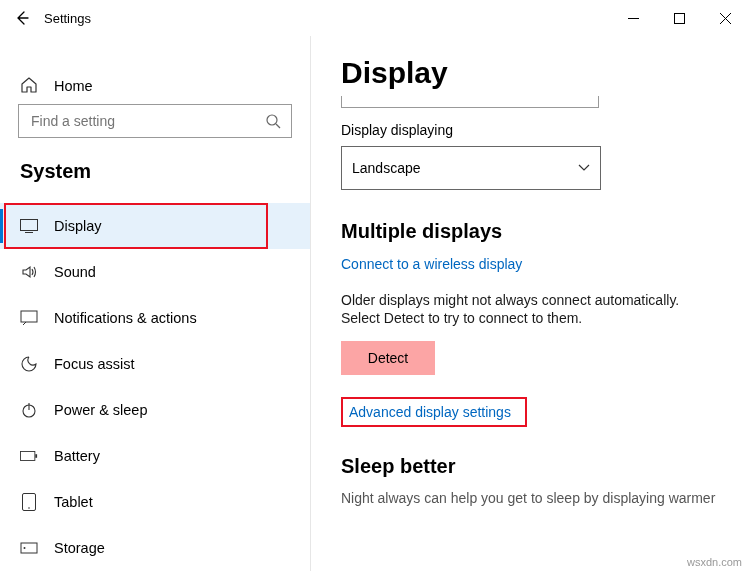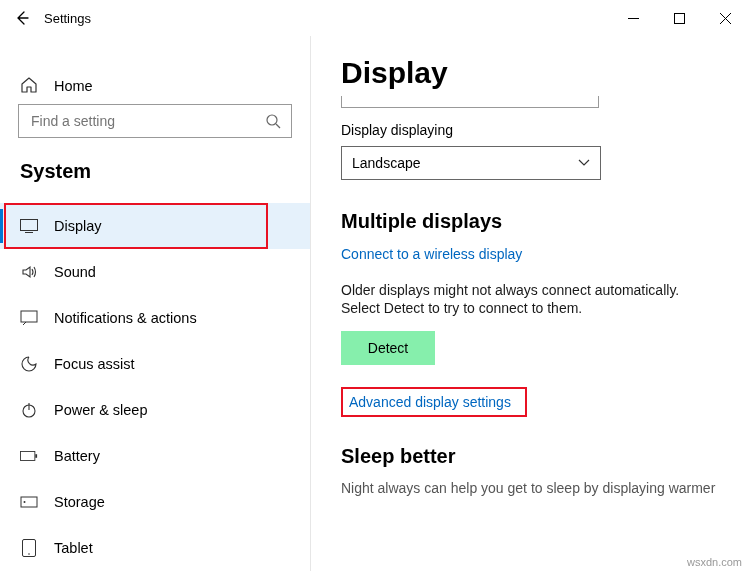--- a/index.html
+++ b/index.html
@@ -19,25 +19,25 @@
   .nav-item { display: flex; align-items: center; height: 46px; padding: 0 20px; gap: 16px; font-size: 14.5px; position: relative; }
   .nav-item.active { background: #e5f1fb; }
   .nav-item.active::before { content: ""; position: absolute; left: 0; top: 6px; bottom: 6px; width: 3px; background: #0078d4; }
   .highlight-box { position: absolute; left: 4px; top: 0; width: 264px; height: 46px; border: 2px solid #e81123; pointer-events: none; }
   .icon { width: 18px; height: 18px; display: flex; align-items: center; justify-content: center; flex-shrink: 0; }
   .divider { width: 0; border-left: 1px solid #e6e6e6; }
   .main { flex: 1; padding: 20px 0 0 30px; overflow: hidden; }
   .page-title { font-size: 30px; font-weight: 600; margin-bottom: 6px; }
   .slider-remnant { width: 258px; height: 12px; border-left: 1px solid #999; border-right: 1px solid #999; border-bottom: 1px solid #999; margin-bottom: 14px; }
   .field-label { font-size: 14px; margin-bottom: 8px; }
-  .select-box { width: 260px; height: 34px; border: 1px solid #666; display: flex; align-items: center; padding: 0 10px; font-size: 14px; justify-content: space-between; }
+  .select-box { width: 260px; height: 44px; border: 1px solid #666; display: flex; align-items: center; padding: 0 10px; font-size: 14px; justify-content: space-between; }
   .section-title { font-size: 20px; font-weight: 600; margin-top: 30px; margin-bottom: 12px; }
   .link { color: #0067c0; font-size: 14px; display: inline-block; }
   .body-text { font-size: 14px; color: #1a1a1a; margin-top: 18px; max-width: 360px; line-height: 1.3; }
-  .detect-btn { width: 94px; height: 34px; background: #86efac; border: none; font-size: 14px; margin-top: 14px; display:flex; align-items:center; justify-content:center;}
+  .detect-btn { width: 94px; height: 34px; background: #fca5a5; border: none; font-size: 14px; margin-top: 14px; display:flex; align-items:center; justify-content:center;}
   .link-row { margin-top: 22px; position: relative; }
   .link-row.highlight { width: 186px; padding: 4px 6px; border: 2px solid #e81123; display:inline-block;}
   .sleep-text { font-size: 14px; color: #555; margin-top: 10px; }
   .watermark { position: absolute; bottom: 3px; right: 6px; font-size: 11px; color: #999; }
 </style>
 </head>
 <body>
 
 <div class="titlebar">
   <div class="back">
@@ -136,35 +136,35 @@
       <span class="icon">
           <svg width="20" height="12" viewBox="0 0 20 12">
             <rect x="0.5" y="1" width="16" height="10" stroke="#333" fill="none"></rect>
             <rect x="17" y="4" width="2" height="4" fill="#333"></rect>
           </svg>
         </span>
       <span>Battery</span>
     </div>
     <div class="nav-item">
       <span class="icon">
+          <svg width="14" height="18" viewBox="0 0 14 18">
+            <rect x="0.5" y="0.5" width="13" height="17" rx="1.5" stroke="#333" fill="none"></rect>
+            <circle cx="7" cy="15" r="0.8" fill="#333"></circle>
+          </svg>
+        </span>
+      <span>Tablet</span>
+    </div>
+    <div class="nav-item">
+      <span class="icon">
           <svg width="18" height="18" viewBox="0 0 18 18">
             <rect x="1" y="4" width="16" height="10" stroke="#333" fill="none"></rect>
             <circle cx="4.5" cy="9" r="1" fill="#333"></circle>
           </svg>
         </span>
       <span>Storage</span>
-    </div>
-    <div class="nav-item">
-      <span class="icon">
-          <svg width="14" height="18" viewBox="0 0 14 18">
-            <rect x="0.5" y="0.5" width="13" height="17" rx="1.5" stroke="#333" fill="none"></rect>
-            <circle cx="7" cy="15" r="0.8" fill="#333"></circle>
-          </svg>
-        </span>
-      <span>Tablet</span>
     </div>
   </div>
 
   <div class="divider"></div>
 
   <div class="main">
     <div class="page-title">Display</div>
     <div class="slider-remnant"></div>
     <div class="field-label">Display displaying</div>
     <div class="select-box">

